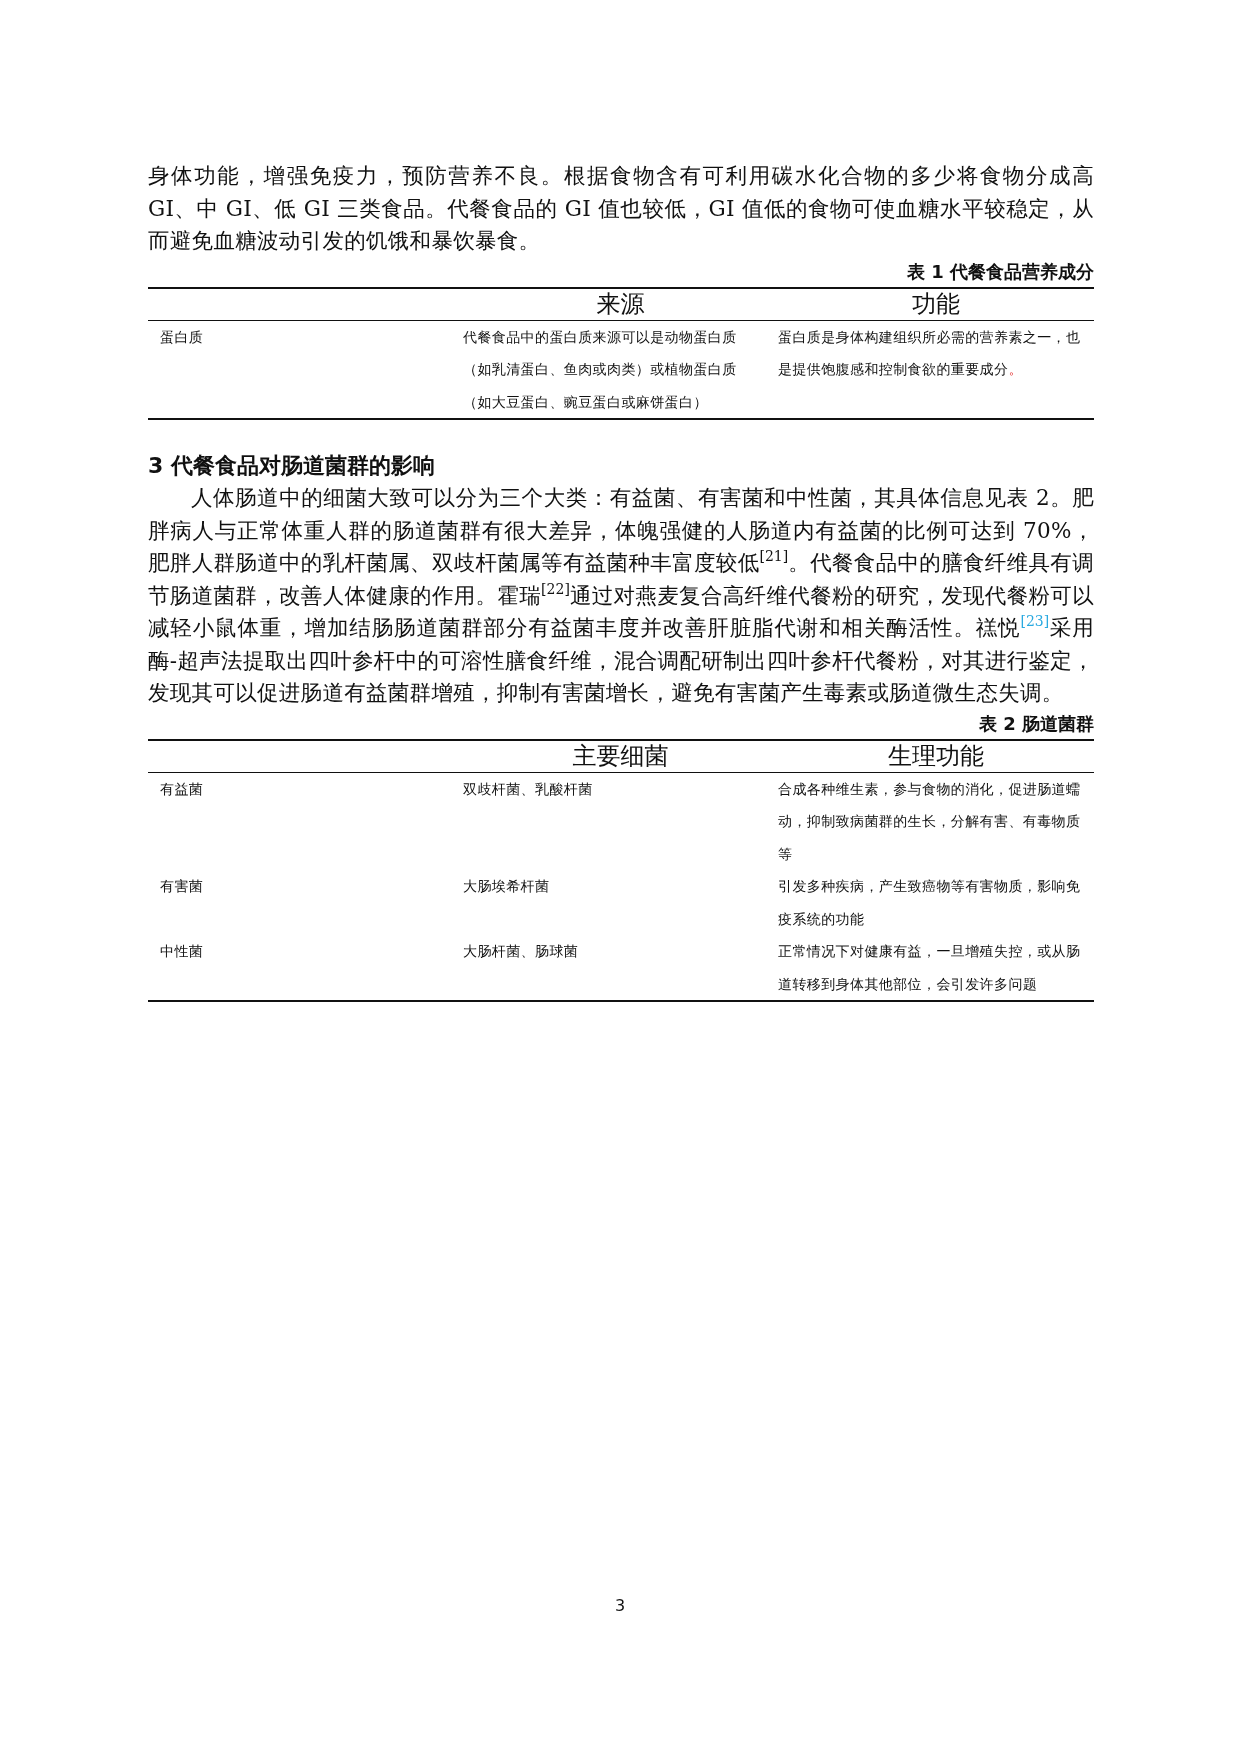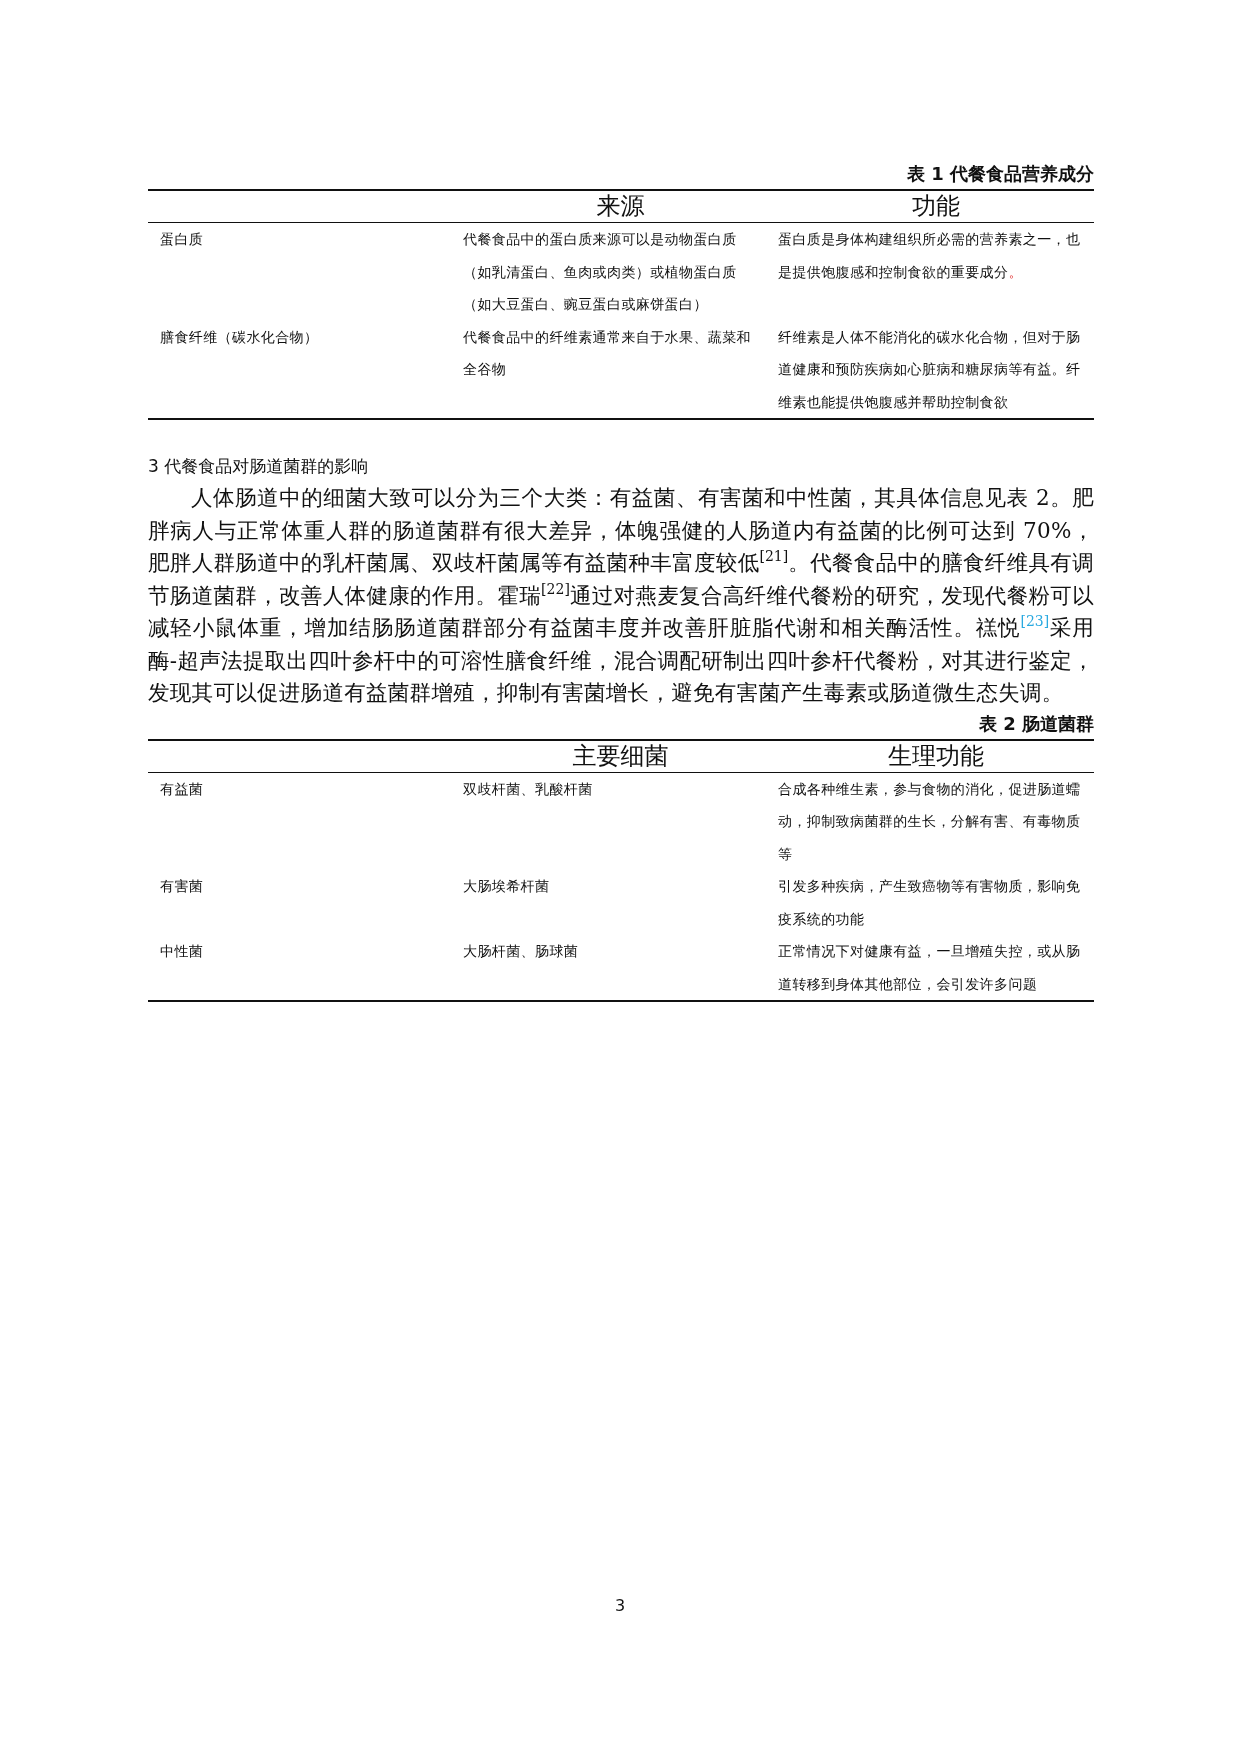--- a/index.html
+++ b/index.html
@@ -10,21 +10,21 @@
       font-size: 21.5px; line-height: 32.5px; margin: 0; text-align: justify;
       text-justify: inter-character; letter-spacing: 0.3px;
     }
     .para.indent { text-indent: 43px; }
     .caption {
       font-family: "DejaVu Sans", "Liberation Sans", sans-serif;
       font-weight: bold; font-size: 18px; text-align: right; line-height: 26px; margin: 0;
     }
     .heading {
       font-family: "DejaVu Sans", "Liberation Sans", sans-serif;
-      font-size: 17px; line-height: 32px; margin: 0; font-weight: normal;
+      font-size: 22px; line-height: 32px; margin: 0; font-weight: bold;
     }
     table.tbl { width: 100%; border-collapse: collapse; table-layout: fixed;
       border-top: 2.5px solid #111; border-bottom: 2.5px solid #111; }
     table.tbl th {
       font-family: "DejaVu Serif", "Liberation Serif", serif;
       font-weight: normal; font-size: 24px; line-height: 30px; text-align: center;
       border-bottom: 1.3px solid #111; padding: 0 0 1px 0;
     }
     table.tbl td {
       font-family: "DejaVu Serif", "Liberation Serif", serif;
@@ -43,20 +43,21 @@
     .pagenum {
       position: absolute; top: 1596px; left: 0; width: 1240px; text-align: center;
       font-family: "DejaVu Sans", "Liberation Sans", sans-serif; font-size: 16px;
     }
   </style>
 </head>
 <body>
 
 <div class="page">
 
+  <p class="para">身体功能，增强免疫力，预防营养不良。根据食物含有可利用碳水化合物的多少将食物分成高 GI、中 GI、低 GI 三类食品。代餐食品的 GI 值也较低，GI 值低的食物可使血糖水平较稳定，从而避免血糖波动引发的饥饿和暴饮暴食。</p>
 
   <p class="caption" style="margin-top:1px;">表 1 代餐食品营养成分</p>
 
   <table class="tbl" style="margin-top:2px;">
     <colgroup>
         <col class="c1">
         <col class="c2">
         <col class="c3">
       </colgroup>
     <thead>
@@ -64,25 +65,20 @@
         <th></th>
         <th>来源</th>
         <th>功能</th>
       </tr>
     </thead>
     <tbody>
       <tr>
         <td class="cell-name">蛋白质</td>
         <td class="cell-src">代餐食品中的蛋白质来源可以是动物蛋白质（如乳清蛋白、鱼肉或肉类）或植物蛋白质（如大豆蛋白、豌豆蛋白或麻饼蛋白）</td>
         <td class="cell-fn"><span>蛋白质是身体构建组织所必需的营养素之一，也是提供饱腹感和控制食欲的重要成分</span><span class="red">。</span></td>
-      </tr>
-      <tr>
-        <td class="cell-name">膳食纤维（碳水化合物）</td>
-        <td class="cell-src">代餐食品中的纤维素通常来自于水果、蔬菜和全谷物</td>
-        <td class="cell-fn">纤维素是人体不能消化的碳水化合物，但对于肠道健康和预防疾病如心脏病和糖尿病等有益。纤维素也能提供饱腹感并帮助控制食欲</td>
       </tr>
     </tbody>
   </table>
 
   <h2 class="heading" style="margin-top:30px;">3 代餐食品对肠道菌群的影响</h2>
 
   <p class="para indent"><span>人体肠道中的细菌大致可以分为三个大类：有益菌、有害菌和中性菌，其具体信息见表 2。肥胖病人与正常体重人群的肠道菌群有很大差异，体魄强健的人肠道内有益菌的比例可达到 70%，肥胖人群肠道中的乳杆菌属、双歧杆菌属等有益菌种丰富度较低</span><sup class="cite">[21]</sup><span>。代餐食品中的膳食纤维具有调节肠道菌群，改善人体健康的作用。霍瑞</span><sup class="cite">[22]</sup><span>通过对燕麦复合高纤维代餐粉的研究，发现代餐粉可以减轻小鼠体重，增加结肠肠道菌群部分有益菌丰度并改善肝脏脂代谢和相关酶活性。禚悦</span><sup class="cite blue">[23]</sup><span>采用酶-超声法提取出四叶参杆中的可溶性膳食纤维，混合调配研制出四叶参杆代餐粉，对其进行鉴定，发现其可以促进肠道有益菌群增殖，抑制有害菌增长，避免有害菌产生毒素或肠道微生态失调。</span></p>
 
   <p class="caption" style="margin-top:1px;">表 2 肠道菌群</p>
 

